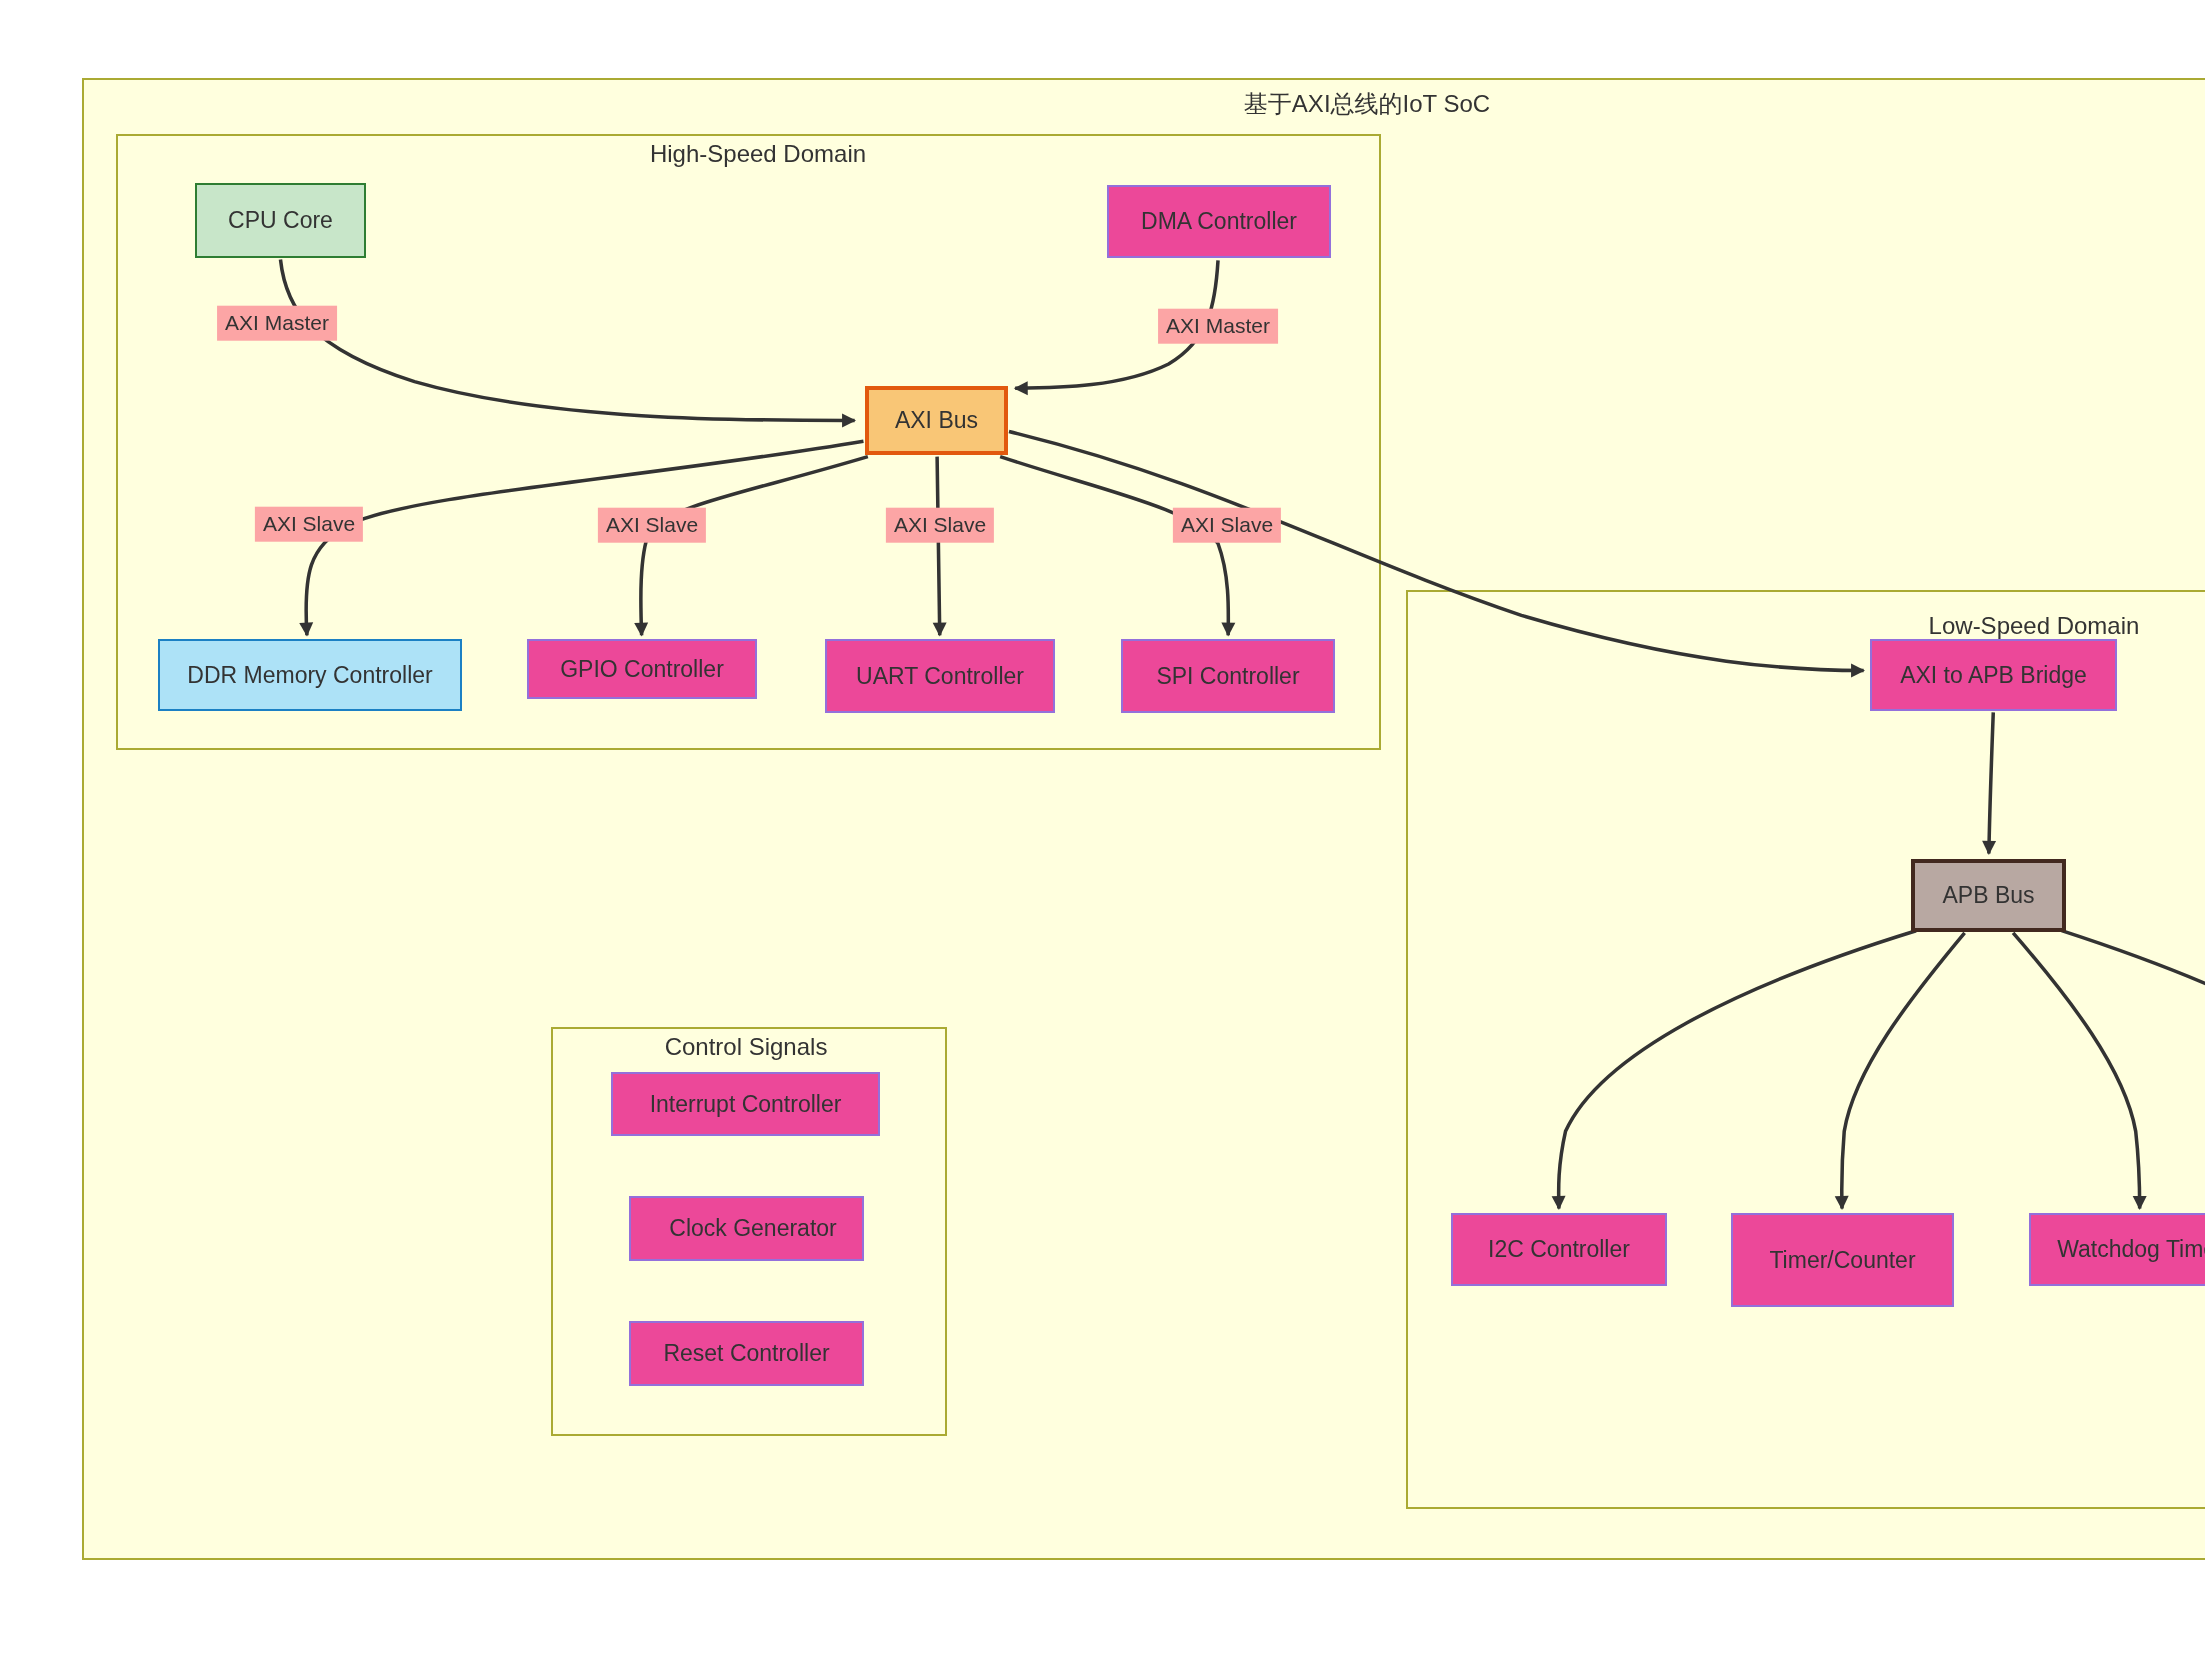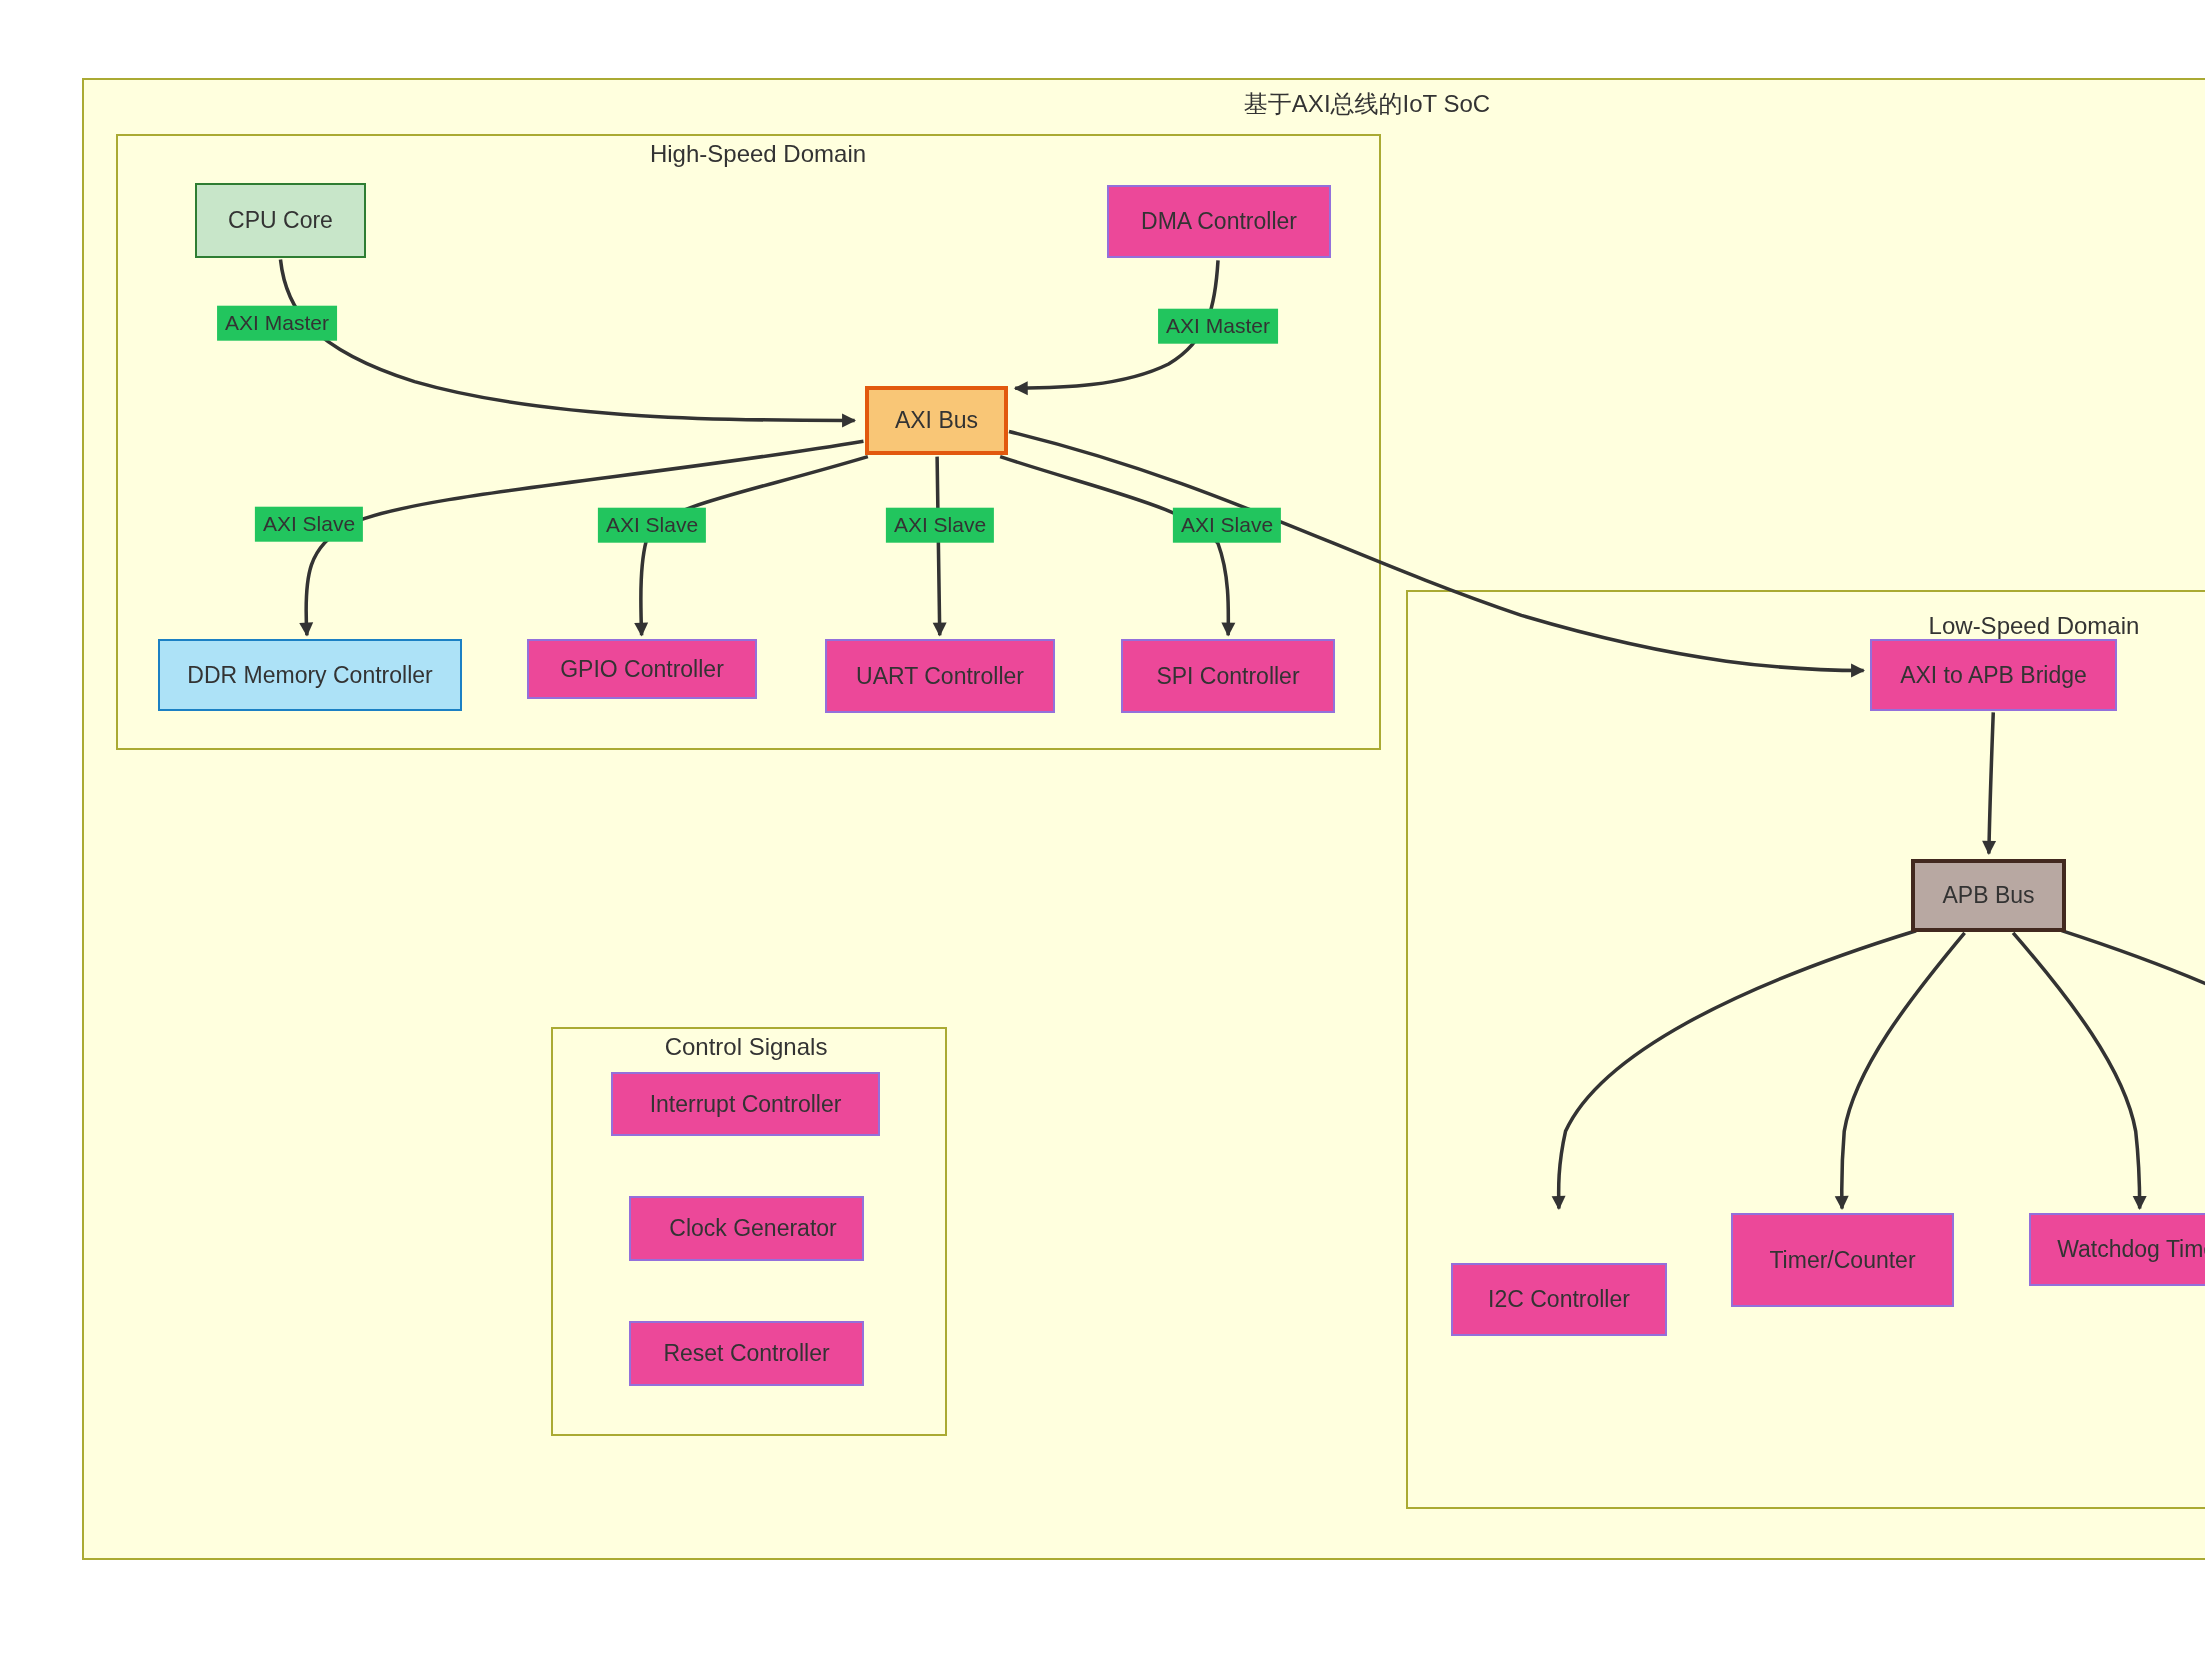--- a/index.html
+++ b/index.html
@@ -35,21 +35,21 @@
     font-size:23px;color:#333333;
     white-space:nowrap;
   }
   .node.cpu{background:#c8e6c9;border-color:#2e7d32;}
   .node.ddr{background:#ade2f7;border-color:#1b80c4;}
   .node.bus-axi{background:#f9c676;border:4px solid #e2590e;}
   .node.bus-apb{background:#b8a8a2;border:4px solid #42291f;}
   .edge-label{
     position:absolute;
     transform:translate(-50%,-50%);
-    background:#22c55e;
+    background:#fca5a5;
     color:#333333;
     font-size:21px;
     padding:5.3px 8px;
     white-space:nowrap;
   }
 </style>
 </head>
 <body>
 
 <div id="canvas">
@@ -97,21 +97,21 @@
 
   <div class="node cpu" style="left:195px;top:183px;width:171px;height:75px;">CPU Core</div>
   <div class="node" style="left:1107px;top:185px;width:224px;height:73px;">DMA Controller</div>
   <div class="node bus-axi" style="left:865px;top:386px;width:143px;height:69px;">AXI Bus</div>
   <div class="node ddr" style="left:158px;top:639px;width:304px;height:72px;">DDR Memory Controller</div>
   <div class="node" style="left:527px;top:639px;width:230px;height:60px;">GPIO Controller</div>
   <div class="node" style="left:825px;top:639px;width:230px;height:74px;">UART Controller</div>
   <div class="node" style="left:1121px;top:639px;width:214px;height:74px;">SPI Controller</div>
   <div class="node" style="left:1870px;top:639px;width:247px;height:72px;">AXI to APB Bridge</div>
   <div class="node bus-apb" style="left:1911px;top:859px;width:155px;height:73px;">APB Bus</div>
-  <div class="node" style="left:1451px;top:1263px;width:216px;height:73px;">I2C Controller</div>
+  <div class="node" style="left:1451px;top:1213px;width:216px;height:73px;">I2C Controller</div>
   <div class="node" style="left:1731px;top:1213px;width:223px;height:94px;">Timer/Counter</div>
   <div class="node" style="left:2029px;top:1213px;width:223px;height:73px;">Watchdog Timer</div>
 
   <div class="node" style="left:611px;top:1072px;width:269px;height:64px;">Interrupt Controller</div>
   <div class="node" style="left:629px;top:1196px;width:235px;height:65px;padding-left:13px;">Clock Generator</div>
   <div class="node" style="left:629px;top:1321px;width:235px;height:65px;">Reset Controller</div>
 
 </div>
 
 

